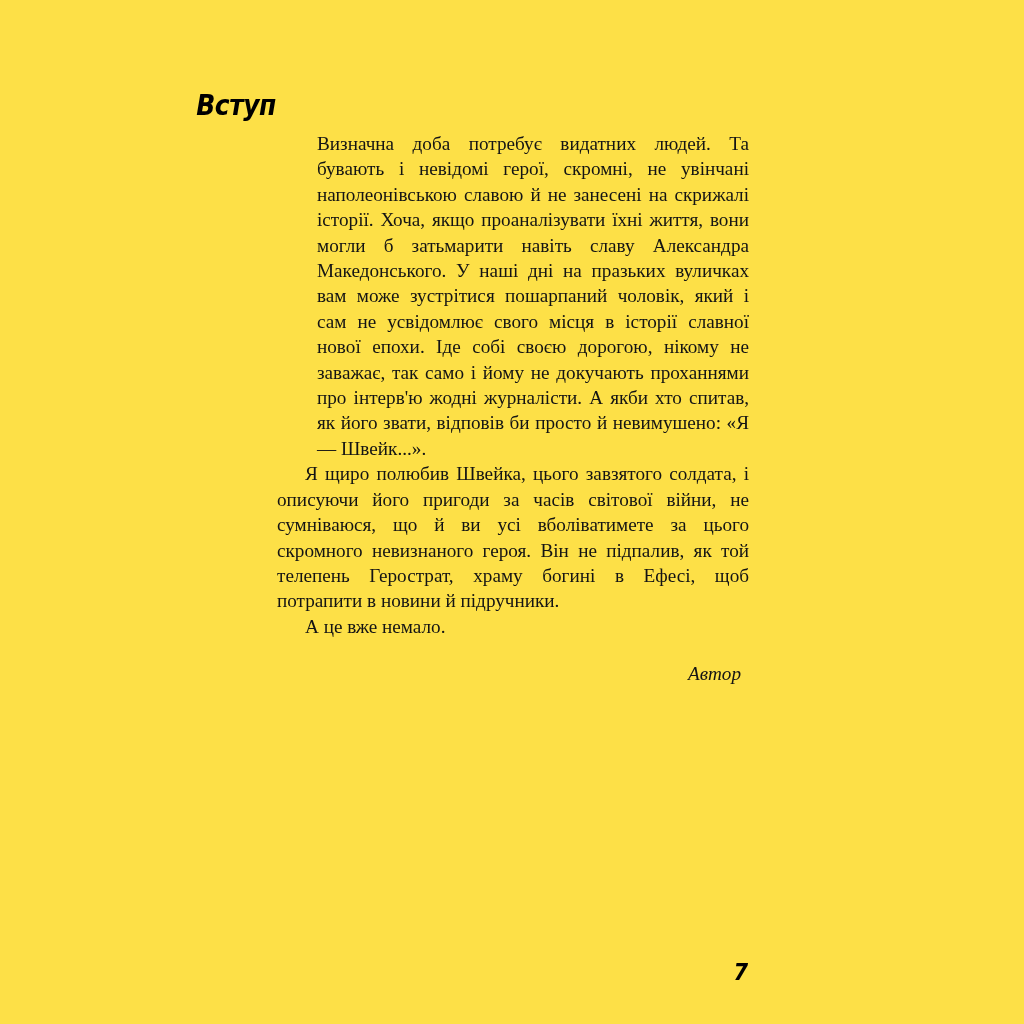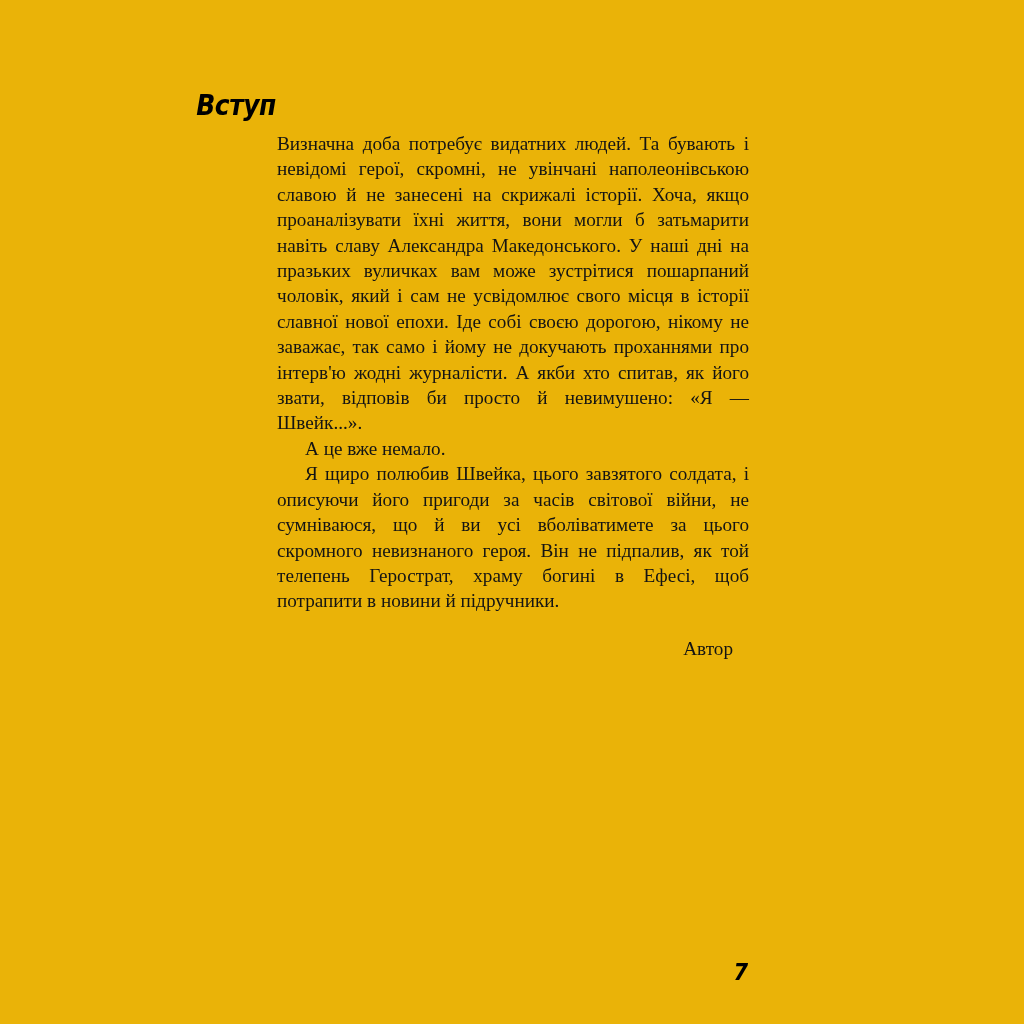--- a/index.html
+++ b/index.html
@@ -12,21 +12,21 @@
     background: #ffffff;
     font-family: "Liberation Serif", "DejaVu Serif", serif;
     color: #111111;
     overflow: hidden;
   }
 
   .page {
     position: relative;
     width: 1024px;
     height: 1024px;
-    background: #eab308;
+    background: #fde047;
   }
 
   .content {
     position: absolute;
     left: 277px;
     top: 0;
     width: 472px;
   }
 
   .chapter-title {
@@ -63,31 +63,33 @@
     line-height: 25.4px;
     text-indent: 28px;
     color: #141414;
     -webkit-hyphens: none;
     hyphens: none;
     word-spacing: 0px;
   }
 
   .para.first {
     text-indent: 0;
+    margin-left: 40px;
   }
 
   .para.last-short {
     text-align: left;
   }
 
   .signature {
-    margin: 16px;
+    margin: 8px;
     padding: 0;
     margin-top: 22px;
     text-align: right;
+    font-style: italic;
     font-size: 19.2px;
     line-height: 25.4px;
     color: #141414;
   }
 
   .page-number {
     position: absolute;
     right: 276px;
     top: 962px;
     font-family: "DejaVu Sans", sans-serif;
@@ -105,23 +107,23 @@
 <div class="page">
 
   <h1 class="chapter-title">Вступ</h1>
 
   <div class="content">
     <div class="body-copy">
 
       <p class="para first">Визначна доба потребує видатних людей. Та бувають і невідомі герої, скромні, не увінчані наполеонівською славою й не занесені на скрижалі історії. Хоча, якщо проаналізувати їхні життя, вони могли б затьмарити навіть славу Александра Македонського. У наші дні на празьких вуличках вам може зустрітися пошарпаний чоловік, який і сам не усвідомлює свого місця в історії славної нової епохи. Іде собі своєю дорогою, нікому не заважає, так само і йому не докучають проханнями про інтерв'ю жодні журналісти. А якби хто спитав, як його звати, відповів би просто й невимушено: «Я — Швейк...».</p>
 
 
+      <p class="para">Я щиро полюбив Швейка, цього завзятого солдата, і описуючи його пригоди за часів світової війни, не сумніваюся, що й ви усі вболіватимете за цього скромного невизнаного героя. Він не підпалив, як той телепень Герострат, храму богині в Ефесі, щоб потрапити в новини й підручники.</p>
+
       <p class="para last-short">А це вже немало.</p>
-
-      <p class="para">Я щиро полюбив Швейка, цього завзятого солдата, і описуючи його пригоди за часів світової війни, не сумніваюся, що й ви усі вболіватимете за цього скромного невизнаного героя. Він не підпалив, як той телепень Герострат, храму богині в Ефесі, щоб потрапити в новини й підручники.</p>
 
       <p class="signature">Автор</p>
 
     </div>
   </div>
 
   <div class="page-number">7</div>
 
 </div>
 

